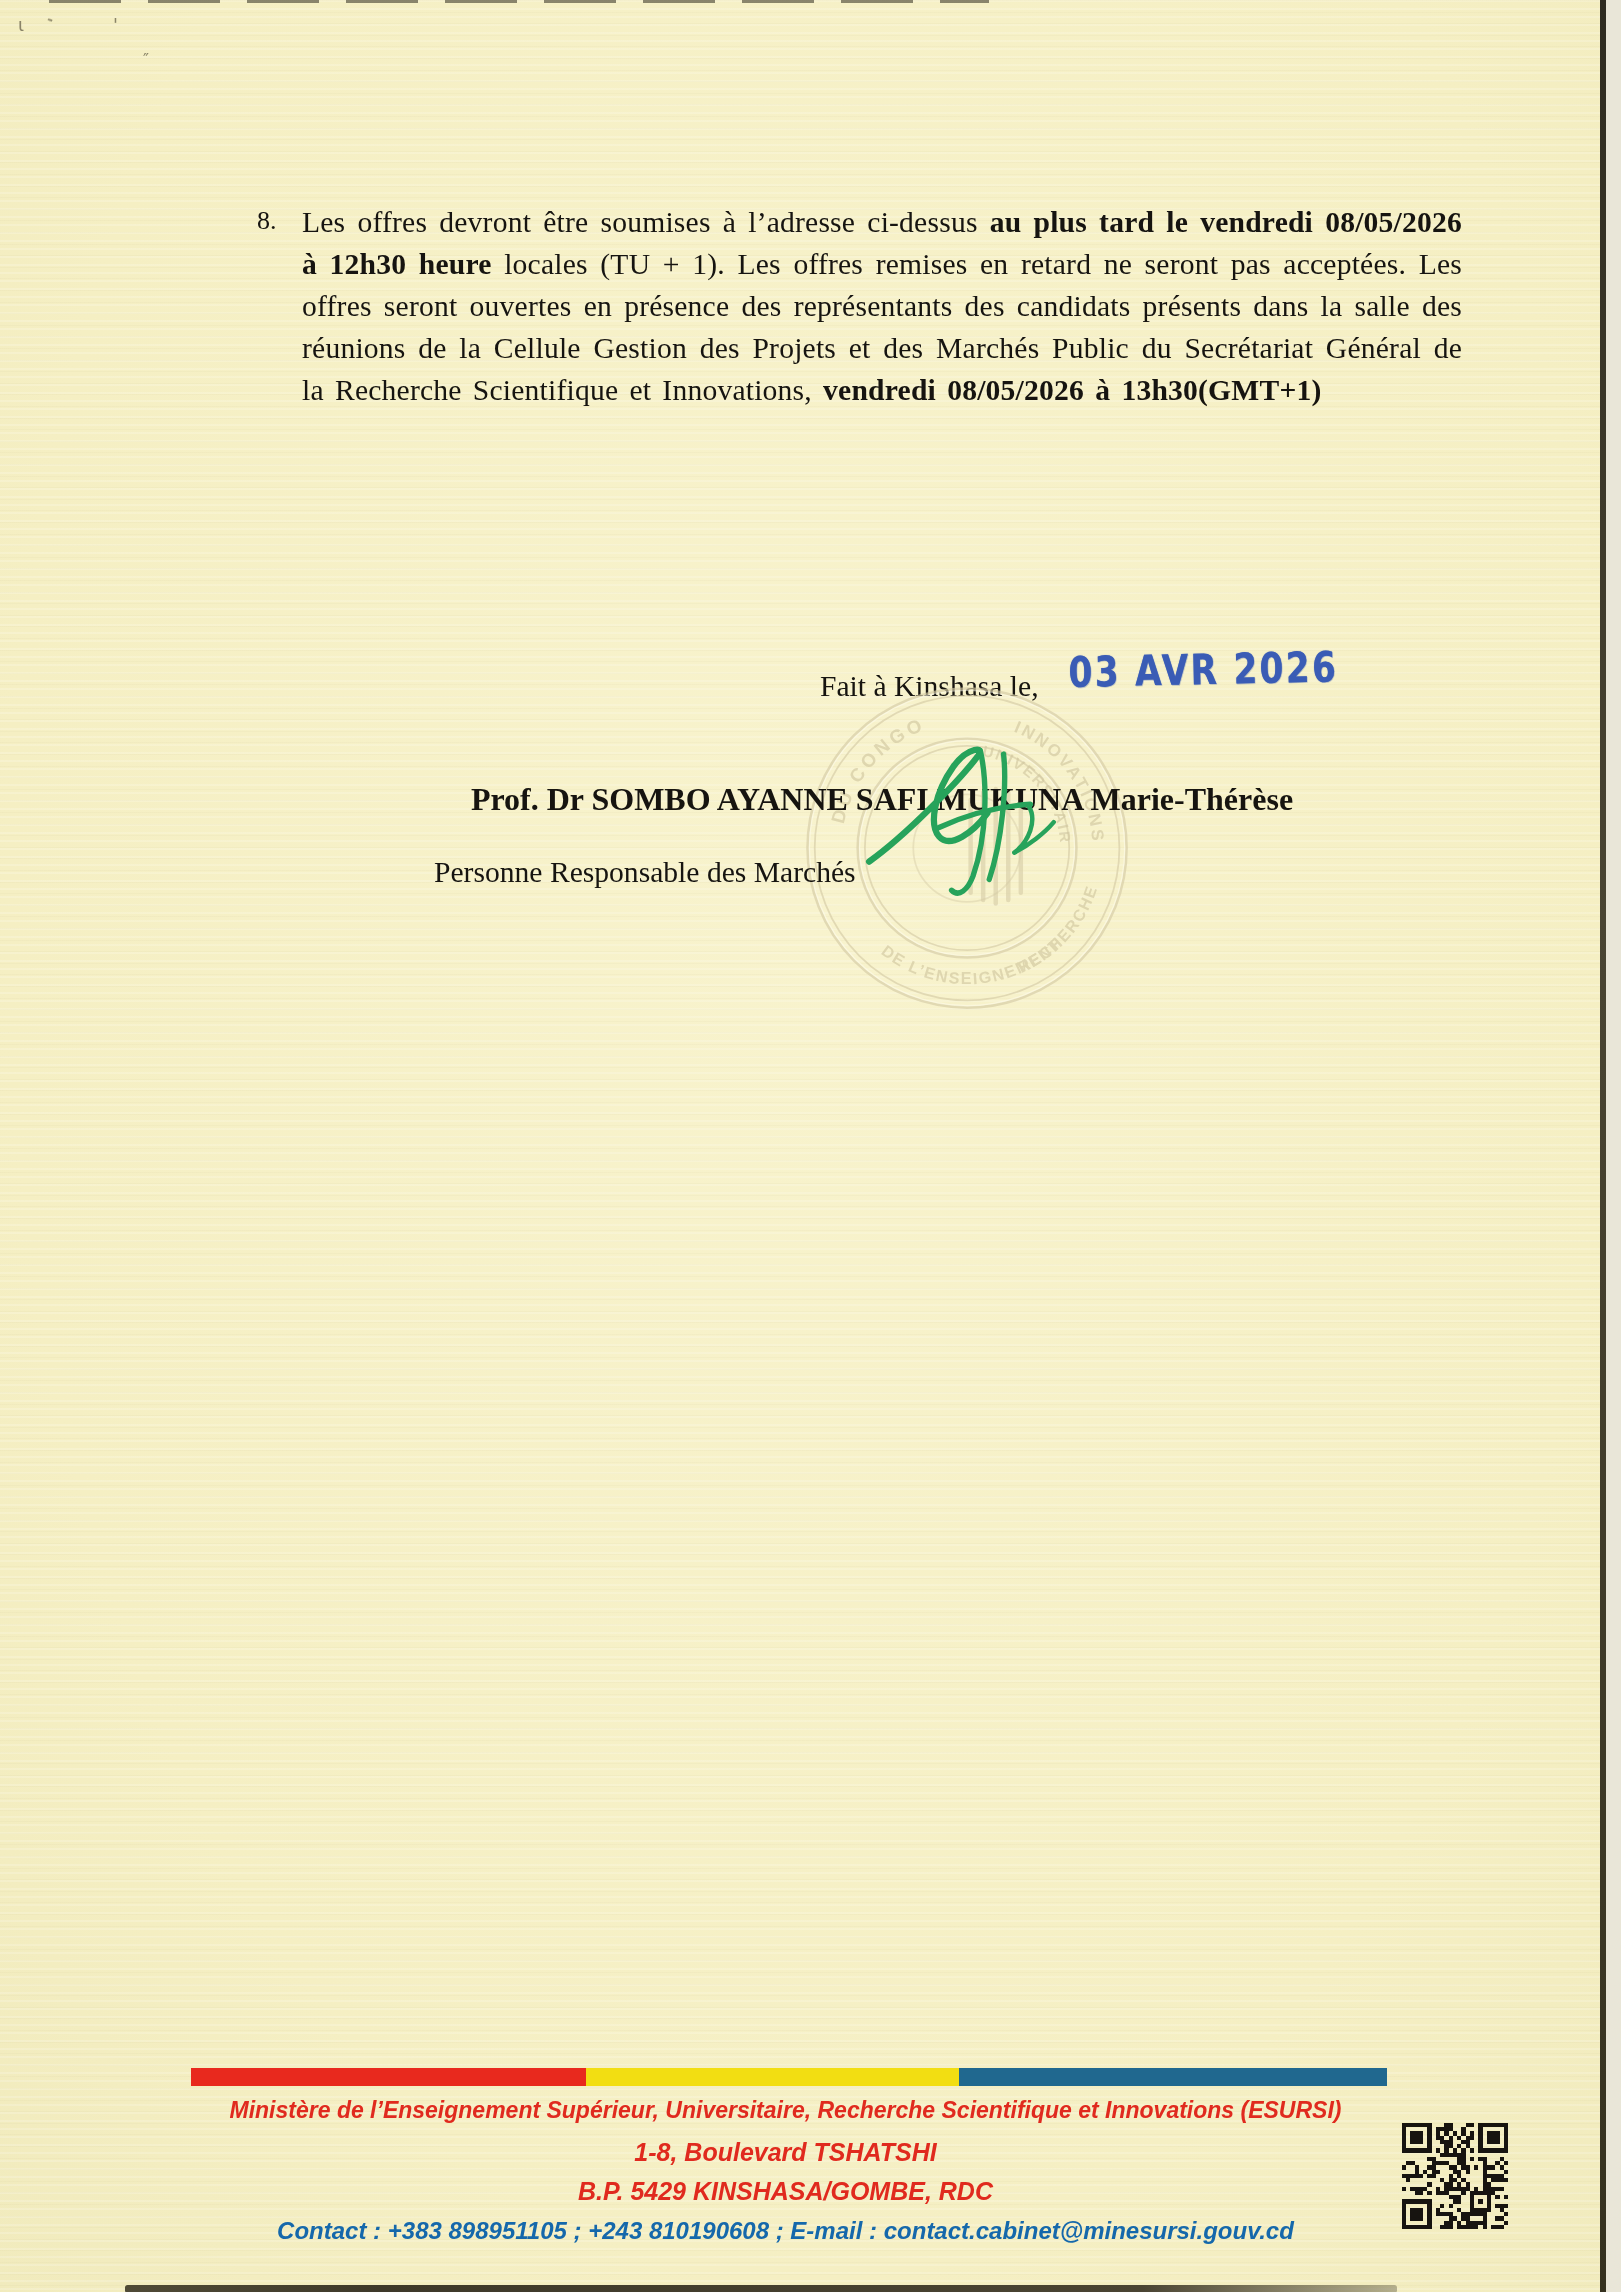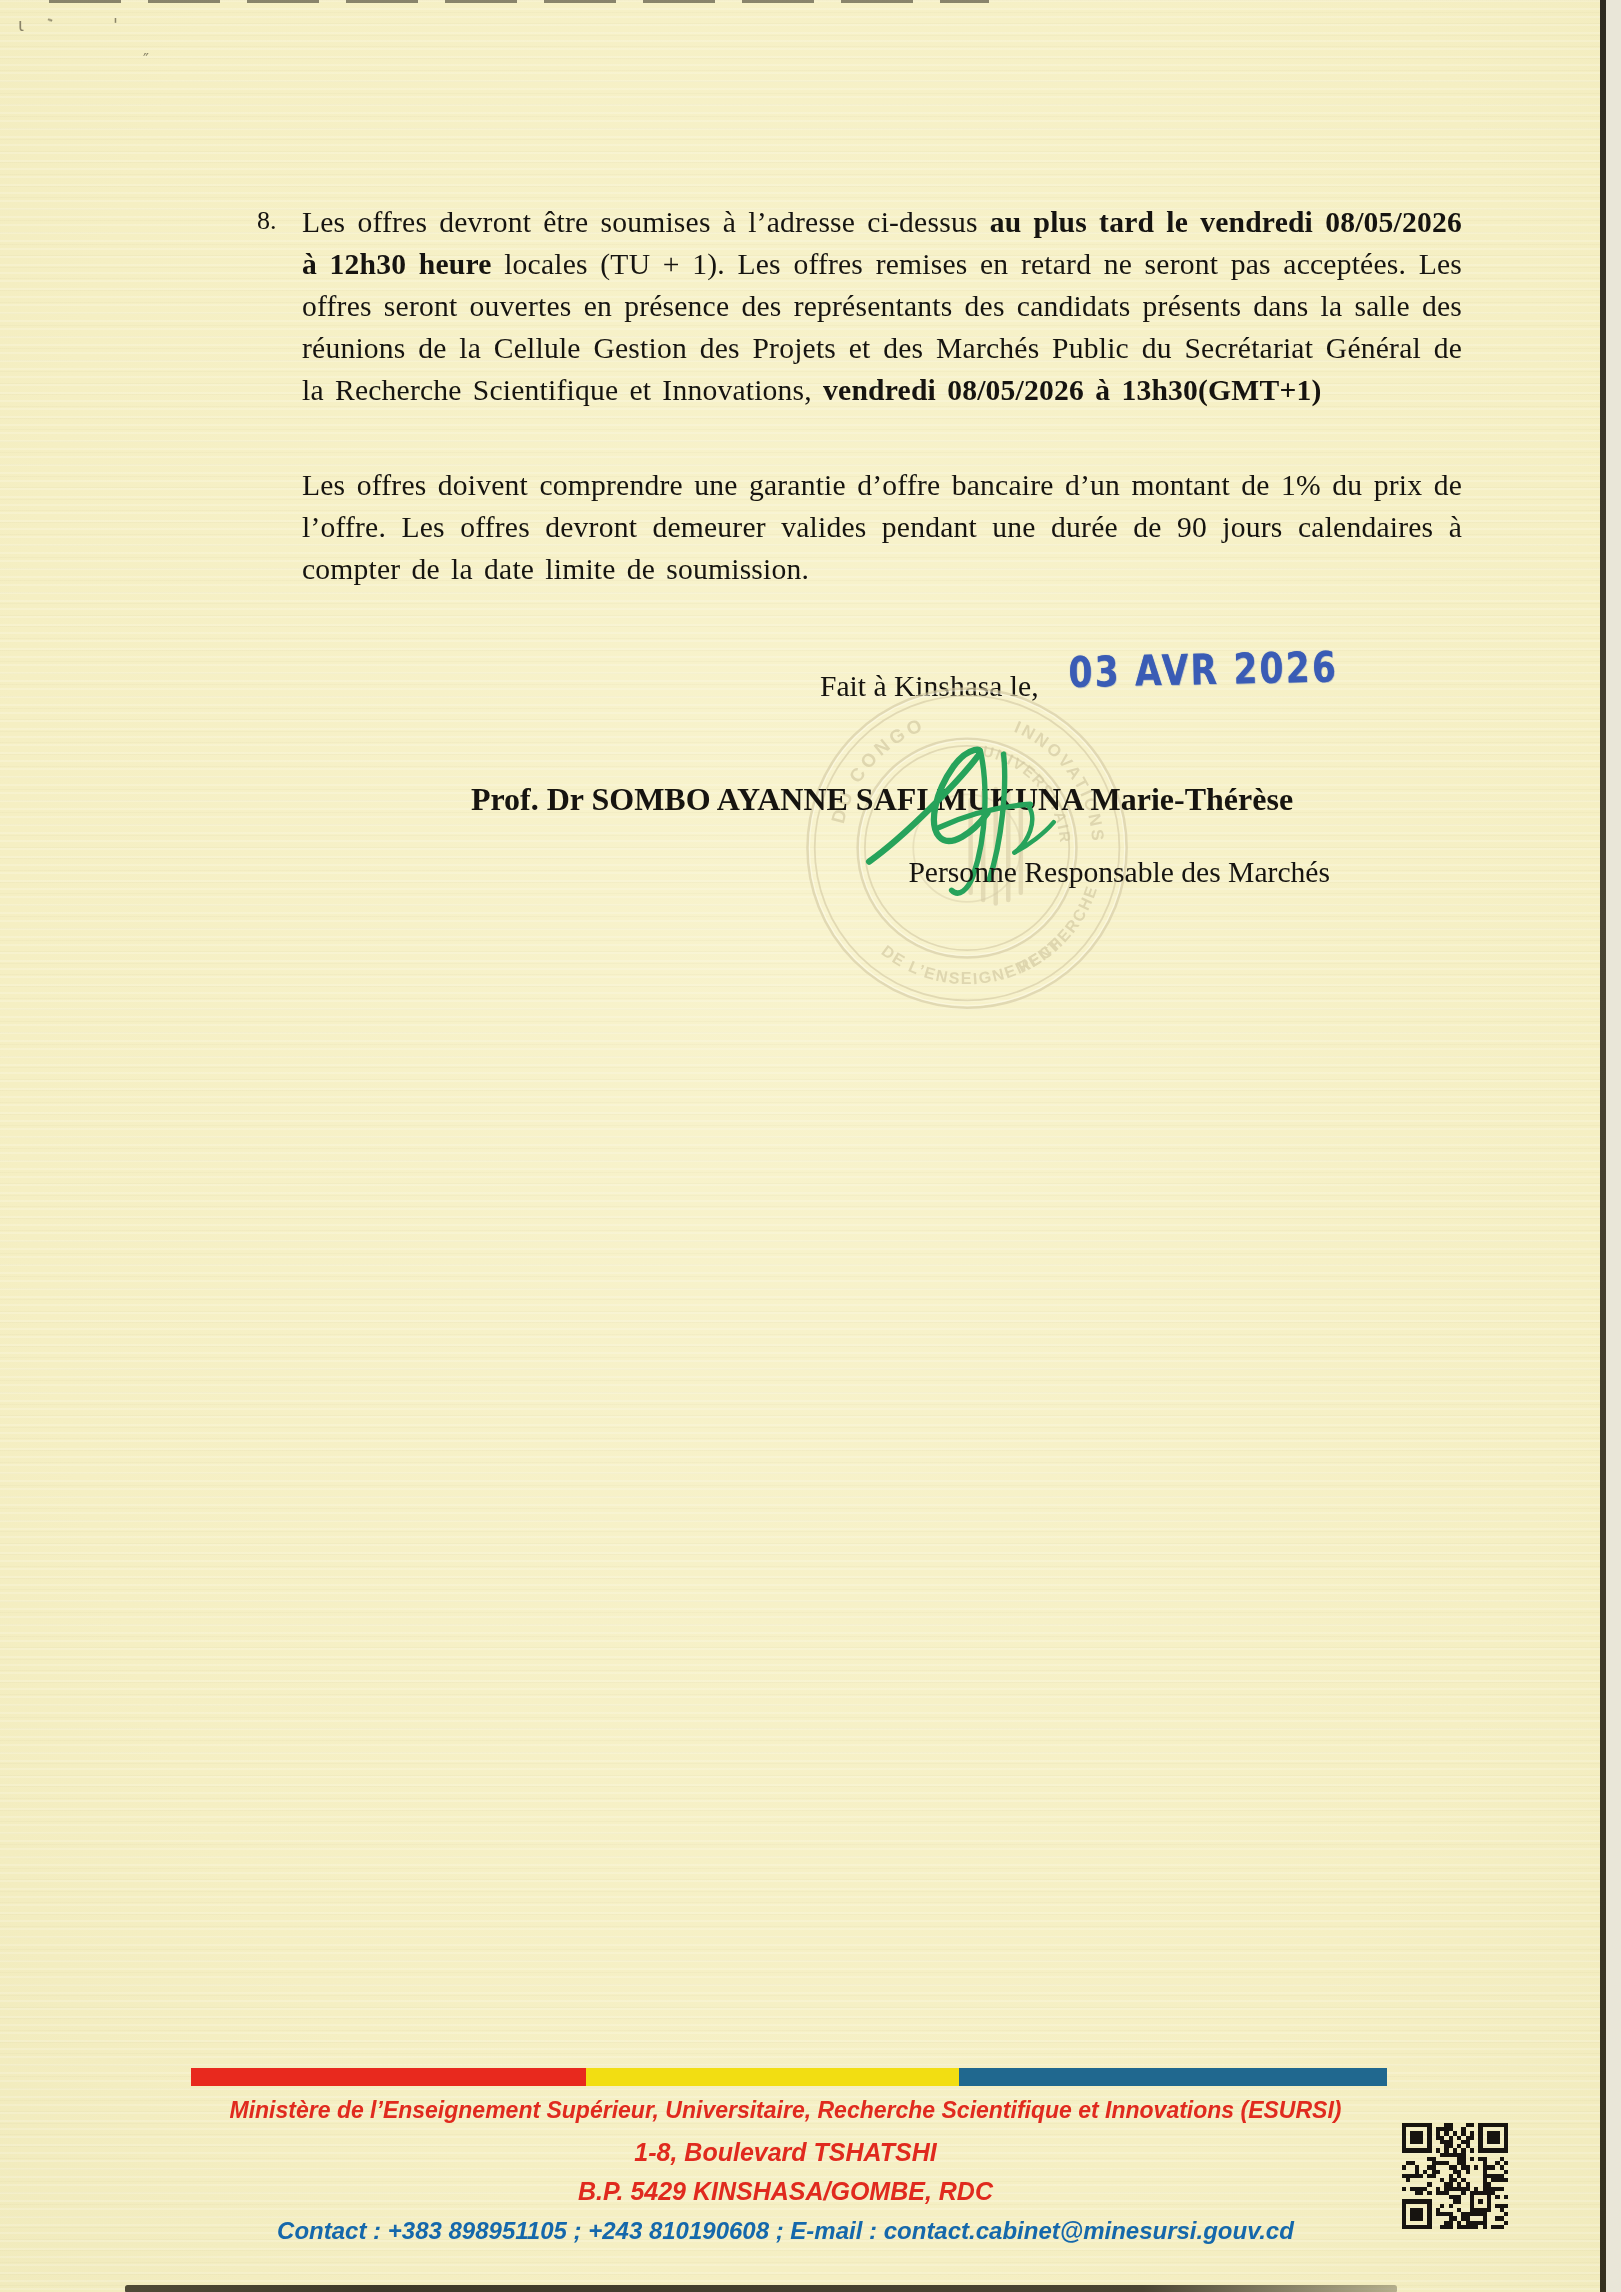--- a/index.html
+++ b/index.html
@@ -28,21 +28,21 @@
   .datestamp{
     font-family:"DejaVu Sans", sans-serif;
     font-weight:bold; font-size:42px; letter-spacing:2.7px;
     color:#3a5cb5;
     transform:rotate(-1.2deg) scaleX(.82);
     transform-origin:left top;
     text-shadow:0 0 0.9px rgba(58,92,181,.8), 0.9px 0.9px 0 rgba(58,92,181,.25);
     white-space:nowrap;
   }
   .signame{font-size:32px; font-weight:bold; text-align:center; white-space:nowrap;}
-  .sigtitle{font-size:29.6px; text-align:right; white-space:nowrap;}
+  .sigtitle{font-size:29.6px; text-align:left; white-space:nowrap;}
   
   .fbar{height:18px;}
   .fline{font-family:"Liberation Sans", sans-serif; font-weight:bold; text-align:center; white-space:nowrap;font-style:italic;}
   .f-red{color:#e02a1e;}
   .f-blue{color:#1568ab;}
   
   .edge-right-line{left:1600px; top:0; width:6.3px; height:2293px; background:linear-gradient(180deg,#2e2b20,#4a4533 40%,#35311f);}
   .edge-right-out{left:1606px; top:0; width:15px; height:2293px; background:#e9e6d8;}
   .edge-top{left:49px; top:0; width:940px; height:2.7px;
     background:repeating-linear-gradient(90deg,#4e4a38 0 72px, rgba(0,0,0,0) 72px 99px); opacity:.65;}
@@ -61,21 +61,20 @@
   <div class="abs edge-bottom"></div>
 
   <div class="abs pencil" style="left:18px;top:14.3px;font-size:18px;">ɩ</div>
   <div class="abs pencil" style="left:45px;top:16px;font-size:16px;">݉</div>
   <div class="abs pencil" style="left:113px;top:14.3px;font-size:18px;">'</div>
   <div class="abs pencil" style="left:143px;top:50px;font-size:16px;">″</div>
 
   <div class="abs itemnum" style="left:257px;top:206px;">8.</div>
   <div class="abs bodytext" style="left:302px;top:201px;width:1160px;"><span>Les offres devront être soumises à l’adresse ci-dessus </span><span class="b">au plus tard le vendredi 08/05/2026 à 12h30 heure</span><span> locales (TU + 1). Les offres remises en retard ne seront pas acceptées. Les offres seront ouvertes en présence des représentants des candidats présents dans la salle des réunions de la Cellule Gestion des Projets et des Marchés Public du Secrétariat Général de la Recherche Scientifique et Innovations, </span><span class="b">vendredi 08/05/2026 à 13h30(GMT+1)</span></div>
 
-  <div class="abs bodytext" style="left:302px;top:464px;width:1160px;">Les offres doivent comprendre une garantie d’offre bancaire d’un montant de 1% du prix de l’offre. Les offres devront demeurer valides pendant une durée de 90 jours calendaires à compter de la date limite de soumission.</div>
 
   <div class="abs fait" style="left:820px;top:670px;">Fait à Kinshasa le,</div>
   <div class="abs datestamp" style="left:1068px;top:648px;">03 AVR 2026</div>
 
   <svg class="abs" style="left:795px;top:676px;" width="345" height="345" viewBox="0 0 385 385">
     <defs>
       <path id="arcTop" d="M 52 192 A 140 140 0 0 1 332 192" fill="none"></path>
       <path id="arcBottom" d="M 40 192 A 152 152 0 0 0 344 192" fill="none"></path>
       <path id="arcMid" d="M 88 192 A 104 104 0 0 1 296 192" fill="none"></path>
     </defs>

